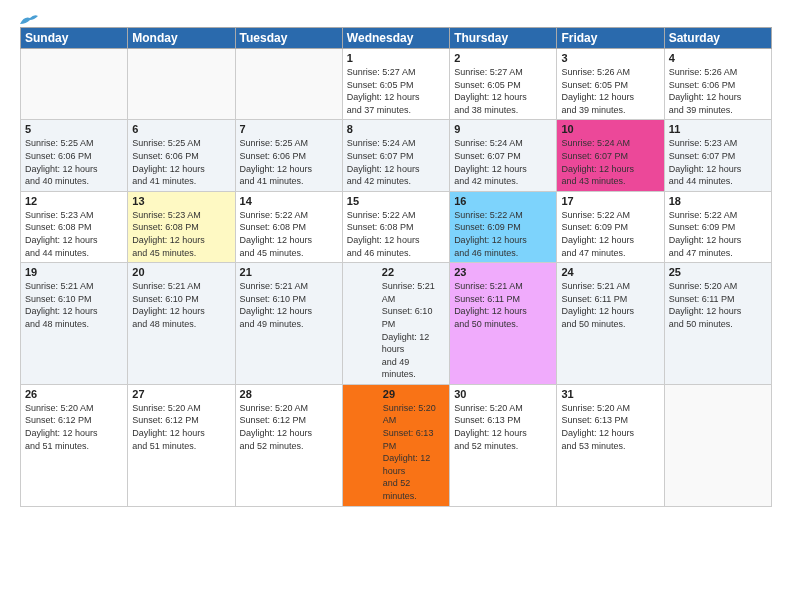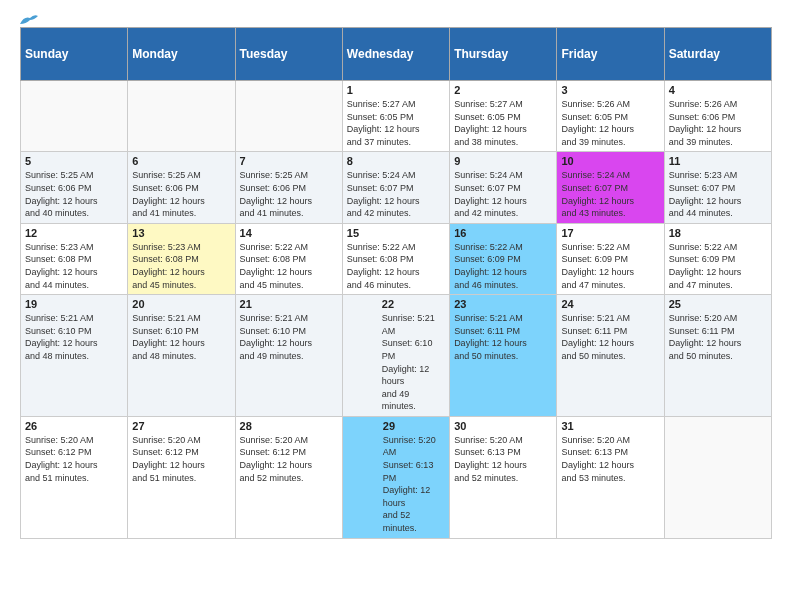--- a/index.html
+++ b/index.html
@@ -37,21 +37,21 @@
     .calendar {
       width: 100%;
       border-collapse: collapse;
       margin: 0 10px;
       width: calc(100% - 20px);
       margin-left: 10px;
     }
     .calendar th {
       background-color: #2a6aad;
       color: white;
-      padding: 19px 4px;
+      padding: 3px 4px;
       text-align: left;
       font-size: 12px;
       border: 1px solid #aaa;
     }
     .calendar td {
       border: 1px solid #ccc;
       vertical-align: top;
       padding: 3px 4px;
       font-size: 9.5px;
       color: #333;
@@ -180,21 +180,21 @@
 Daylight: 12 hours
 and 42 minutes.</div>
         </td>
         <td style="background-color: rgb(240, 244, 248);">
           <span class="day-number">9</span>
           <div class="day-info" style="white-space: pre-line;">Sunrise: 5:24 AM
 Sunset: 6:07 PM
 Daylight: 12 hours
 and 42 minutes.</div>
         </td>
-        <td style="background-color: #d946ef;">
+        <td style="background-color: #ec4899;">
           <span class="day-number">10</span>
           <div class="day-info" style="white-space: pre-line;">Sunrise: 5:24 AM
 Sunset: 6:07 PM
 Daylight: 12 hours
 and 43 minutes.</div>
         </td>
         <td style="background-color: rgb(240, 244, 248);">
           <span class="day-number">11</span>
           <div class="day-info" style="white-space: pre-line;">Sunrise: 5:23 AM
 Sunset: 6:07 PM
@@ -275,21 +275,21 @@
 Daylight: 12 hours
 and 49 minutes.</div>
         </td>
         <td style="background-color: rgb(240, 244, 248); padding-left: 39px;">
           <span class="day-number">22</span>
           <div class="day-info" style="white-space: pre-line;">Sunrise: 5:21 AM
 Sunset: 6:10 PM
 Daylight: 12 hours
 and 49 minutes.</div>
         </td>
-        <td style="background-color: #7dd3fc;">
+        <td style="background-color: #f0abfc;">
           <span class="day-number">23</span>
           <div class="day-info" style="white-space: pre-line;">Sunrise: 5:21 AM
 Sunset: 6:11 PM
 Daylight: 12 hours
 and 50 minutes.</div>
         </td>
         <td style="background-color: rgb(240, 244, 248);">
           <span class="day-number">24</span>
           <div class="day-info" style="white-space: pre-line;">Sunrise: 5:21 AM
 Sunset: 6:11 PM
@@ -319,21 +319,21 @@
 Daylight: 12 hours
 and 51 minutes.</div>
         </td>
         <td style="background-color: rgb(255, 255, 255);">
           <span class="day-number">28</span>
           <div class="day-info" style="white-space: pre-line;">Sunrise: 5:20 AM
 Sunset: 6:12 PM
 Daylight: 12 hours
 and 52 minutes.</div>
         </td>
-        <td style="background-color: #7dd3fc; padding-left: 40px;">
+        <td style="background-color: #f97316; padding-left: 40px;">
           <span class="day-number">29</span>
           <div class="day-info" style="white-space: pre-line;">Sunrise: 5:20 AM
 Sunset: 6:13 PM
 Daylight: 12 hours
 and 52 minutes.</div>
         </td>
         <td style="background-color: rgb(255, 255, 255);">
           <span class="day-number">30</span>
           <div class="day-info" style="white-space: pre-line;">Sunrise: 5:20 AM
 Sunset: 6:13 PM

